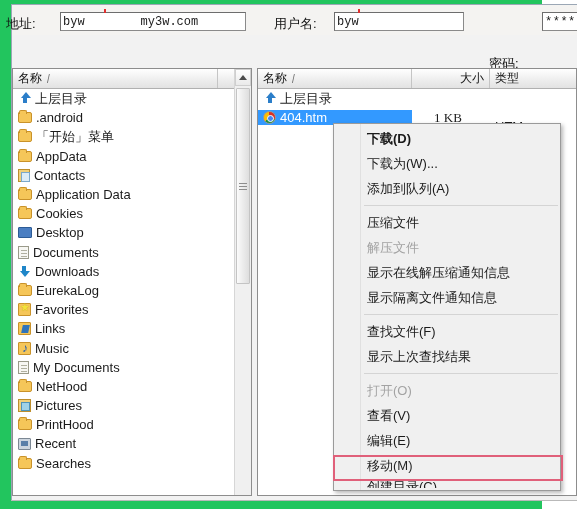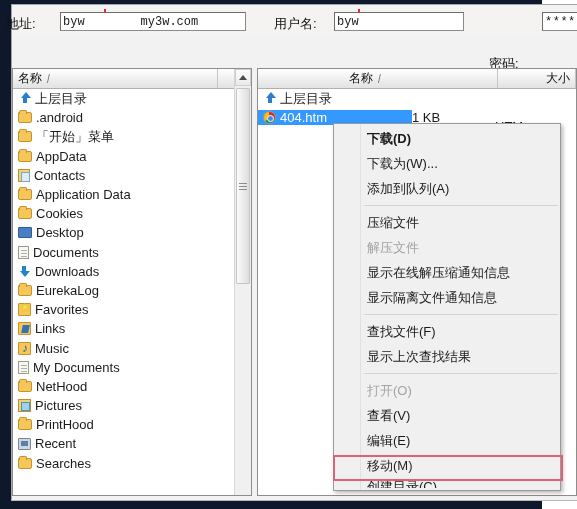--- a/index.html
+++ b/index.html
@@ -6,21 +6,21 @@
   html, body {
     margin: 0; padding: 0;
     width: 577px; height: 509px;
     background: #ffffff;
     font-family: "Liberation Sans", sans-serif;
     overflow: hidden;
   }
   #app {
     position: relative;
     width: 542px; height: 509px;
-    background: #0f172a;
+    background: #22c55e;
   }
 
   
   .win-frame {
     position: absolute;
     left: 11px; top: 4px;
     width: 566px; height: 497px;
     border: 1px solid #9ba7b5;
     border-right: none;
     background: #f2f2f2;
@@ -380,21 +380,21 @@
     font-size: 13px;
     color: #1b1b1b;
     white-space: nowrap;
   }
   .remote-row .cell-name {
     width: 154px;
     display: flex; align-items: center; gap: 4px;
     padding-left: 5px;
     overflow: hidden;
   }
-  .remote-row .cell-size { width: 78px; text-align: left; padding-right: 6px; }
+  .remote-row .cell-size { width: 78px; text-align: center; padding-right: 6px; font-family: Liberation Serif, serif; }
   .remote-row .cell-type { width: 80px; padding-left: 5px; overflow: hidden; margin-top: 17px; }
   .remote-row.selected .cell-name {
     background: #3399ff;
     color: #ffffff;
   }
 
   
   .vscroll {
     position: absolute;
     right: 0px; top: 0px;
@@ -631,20 +631,21 @@
     </div>
   </div>
 
   <div class="pane pane-remote">
     <div class="col-head">
       <div class="col-cell" style="width:154px;">
         <span>名称</span>
         <span class="sort-asc">/</span>
       </div>
       <div class="col-cell right" style="width:78px;">大小</div>
+      <div class="col-cell" style="flex:1; border-right:none;">类型</div>
     </div>
     <div class="file-list">
       <div class="remote-row">
         <span class="cell-name">
           <span class="icon ico-up"></span>
           <span>上层目录</span>
         </span>
         <span class="cell-size"></span>
         <span class="cell-type"></span>
       </div>

